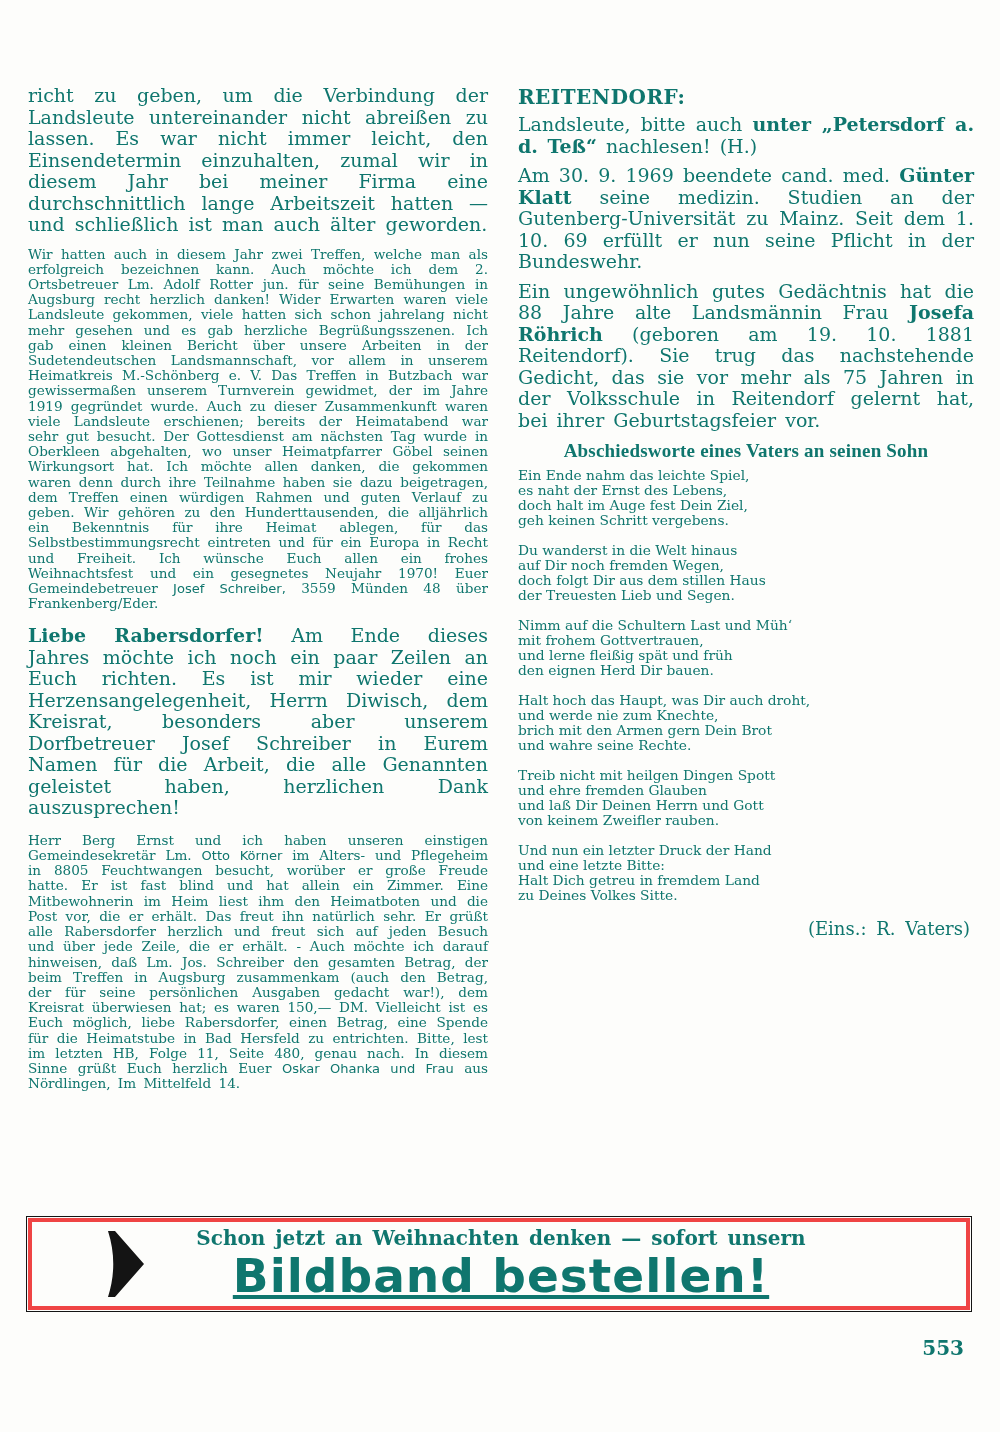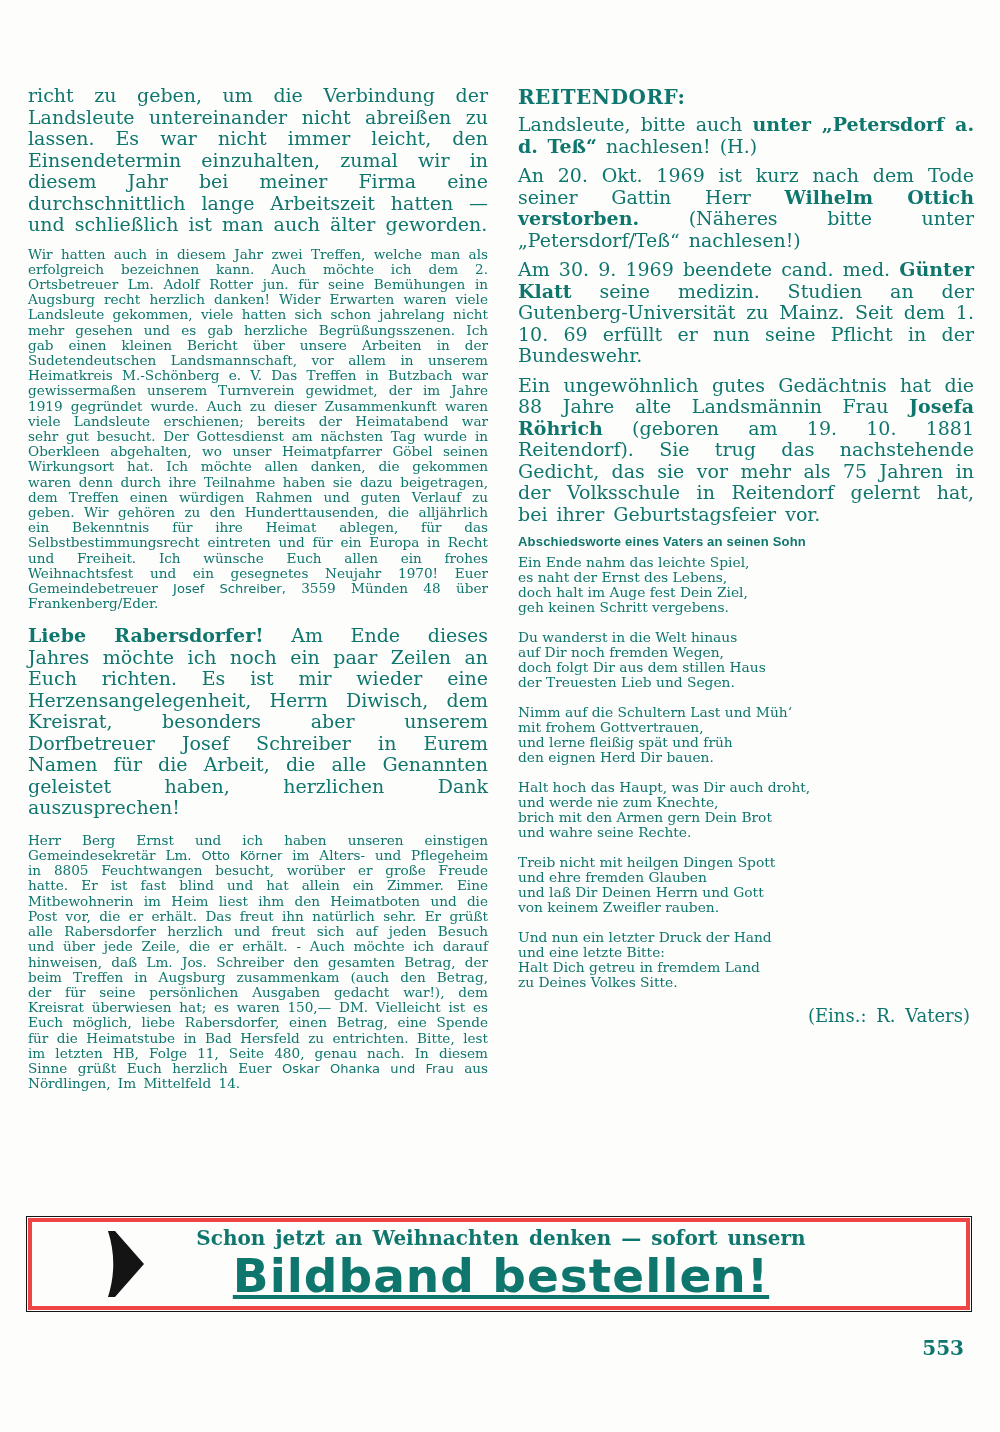--- a/index.html
+++ b/index.html
@@ -42,24 +42,25 @@
   .heading {
     margin:0 0 5px 0;
     font-size:20px;
     font-weight:bold;
     letter-spacing:0.5px;
   }
   .note { margin:0 0 8px 0; word-spacing:3px; }
 
   .poem-title {
     margin:9px 0 6px 0;
-    font-family:Liberation Sans, sans-serif;
+    font-family:Liberation Serif, serif;
     font-weight:bold;
-    font-size:13px;
+    font-size:19px;
     letter-spacing:0.2px;
+    text-align:center;
   }
   .stanza {
     margin:0 0 15px 0;
     font-size:13.8px;
     line-height:15px;
     white-space:pre-line;
   }
   .attribution {
     margin:10px 4px 0 0;
     font-size:18px;
@@ -120,21 +121,20 @@
     <div class="col col-left">
       <p class="para mb-md">richt zu geben, um die Verbindung der Landsleute untereinander nicht abreißen zu lassen. Es war nicht immer leicht, den Einsendetermin einzuhalten, zumal wir in diesem Jahr bei meiner Firma eine durchschnittlich lange Arbeitszeit hatten — und schließlich ist man auch älter geworden.</p>
       <p class="para small mb-lg"><span>Wir hatten auch in diesem Jahr zwei Treffen, welche man als erfolgreich bezeichnen kann. Auch möchte ich dem 2. Ortsbetreuer Lm. Adolf Rotter jun. für seine Bemühungen in Augsburg recht herzlich danken! Wider Erwarten waren viele Landsleute gekommen, viele hatten sich schon jahrelang nicht mehr gesehen und es gab herzliche Begrüßungsszenen. Ich gab einen kleinen Bericht über unsere Arbeiten in der Sudetendeutschen Landsmannschaft, vor allem in unserem Heimatkreis M.-Schönberg e. V. Das Treffen in Butzbach war gewissermaßen unserem Turnverein gewidmet, der im Jahre 1919 gegründet wurde. Auch zu dieser Zusammenkunft waren viele Landsleute erschienen; bereits der Heimatabend war sehr gut besucht. Der Gottesdienst am nächsten Tag wurde in Oberkleen abgehalten, wo unser Heimatpfarrer Göbel seinen Wirkungsort hat. Ich möchte allen danken, die gekommen waren denn durch ihre Teilnahme haben sie dazu beigetragen, dem Treffen einen würdigen Rahmen und guten Verlauf zu geben. Wir gehören zu den Hunderttausenden, die alljährlich ein Bekenntnis für ihre Heimat ablegen, für das Selbstbestimmungsrecht eintreten und für ein Europa in Recht und Freiheit. Ich wünsche Euch allen ein frohes Weihnachtsfest und ein gesegnetes Neujahr 1970! Euer Gemeindebetreuer </span><span class="b-sans">Josef Schreiber,</span><span> 3559 Münden 48 über Frankenberg/Eder.</span></p>
       <p class="para mb-lg"><span class="b-serif">Liebe Rabersdorfer!</span><span> Am Ende dieses Jahres möchte ich noch ein paar Zeilen an Euch richten. Es ist mir wieder eine Herzensangelegenheit, Herrn Diwisch, dem Kreisrat, besonders aber unserem Dorfbetreuer Josef Schreiber in Eurem Namen für die Arbeit, die alle Genannten geleistet haben, herzlichen Dank auszusprechen!</span></p>
       <p class="para small"><span>Herr Berg Ernst und ich haben unseren einstigen Gemeindesekretär Lm. </span><span class="b-sans">Otto Körner</span><span> im Alters- und Pflegeheim in 8805 Feuchtwangen besucht, worüber er große Freude hatte. Er ist fast blind und hat allein ein Zimmer. Eine Mitbewohnerin im Heim liest ihm den Heimatboten und die Post vor, die er erhält. Das freut ihn natürlich sehr. Er grüßt alle Rabersdorfer herzlich und freut sich auf jeden Besuch und über jede Zeile, die er erhält. - Auch möchte ich darauf hinweisen, daß Lm. Jos. Schreiber den gesamten Betrag, der beim Treffen in Augsburg zusammenkam (auch den Betrag, der für seine persönlichen Ausgaben gedacht war!), dem Kreisrat überwiesen hat; es waren 150,— DM. Vielleicht ist es Euch möglich, liebe Rabersdorfer, einen Betrag, eine Spende für die Heimatstube in Bad Hersfeld zu entrichten. Bitte, lest im letzten HB, Folge 11, Seite 480, genau nach. In diesem Sinne grüßt Euch herzlich Euer </span><span class="b-sans">Oskar Ohanka und Frau</span><span> aus Nördlingen, Im Mittelfeld 14.</span></p>
     </div>
 
     <div class="col col-right">
       <h2 class="heading">REITENDORF:</h2>
       <p class="para note"><span>Landsleute, bitte auch </span><span class="b-serif">unter „Petersdorf a. d. Teß“</span><span> nachlesen! (H.)</span></p>
-      <p class="para note"><span>An 20. Okt. 1969 ist kurz nach dem Tode seiner Gattin Herr </span><span class="b-serif">Wilhelm Ottich verstorben.</span><span> (Näheres bitte unter „Petersdorf/Teß“ nachlesen!)</span></p>
       <p class="para note"><span>Am 30. 9. 1969 beendete cand. med. </span><span class="b-serif">Günter Klatt</span><span> seine medizin. Studien an der Gutenberg-Universität zu Mainz. Seit dem 1. 10. 69 erfüllt er nun seine Pflicht in der Bundeswehr.</span></p>
       <p class="para note"><span>Ein ungewöhnlich gutes Gedächtnis hat die 88 Jahre alte Landsmännin Frau </span><span class="b-serif">Josefa Röhrich</span><span> (geboren am 19. 10. 1881 Reitendorf). Sie trug das nachstehende Gedicht, das sie vor mehr als 75 Jahren in der Volksschule in Reitendorf gelernt hat, bei ihrer Geburtstagsfeier vor.</span></p>
 
       <h3 class="poem-title">Abschiedsworte eines Vaters an seinen Sohn</h3>
       <p class="stanza">Ein Ende nahm das leichte Spiel,
 es naht der Ernst des Lebens,
 doch halt im Auge fest Dein Ziel,
 geh keinen Schritt vergebens.</p>
       <p class="stanza">Du wanderst in die Welt hinaus
 auf Dir noch fremden Wegen,

